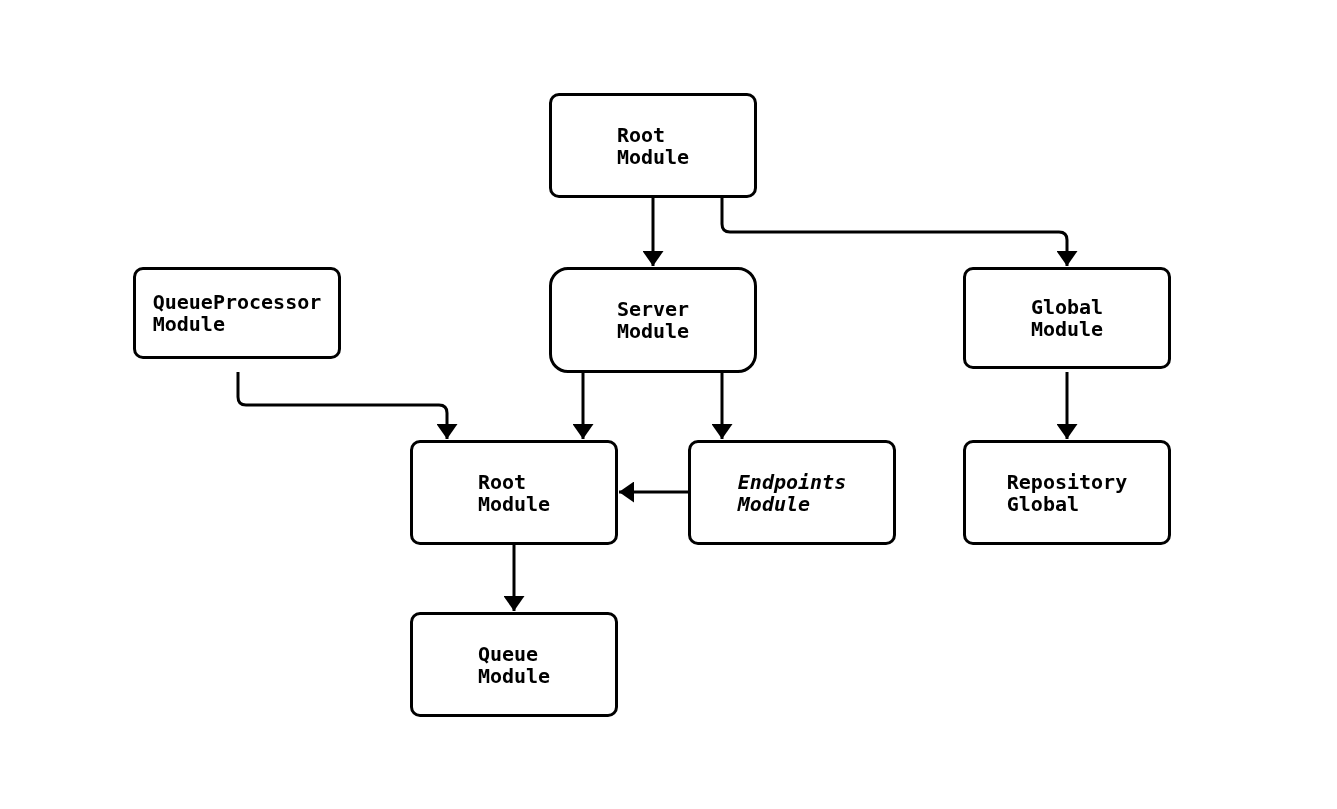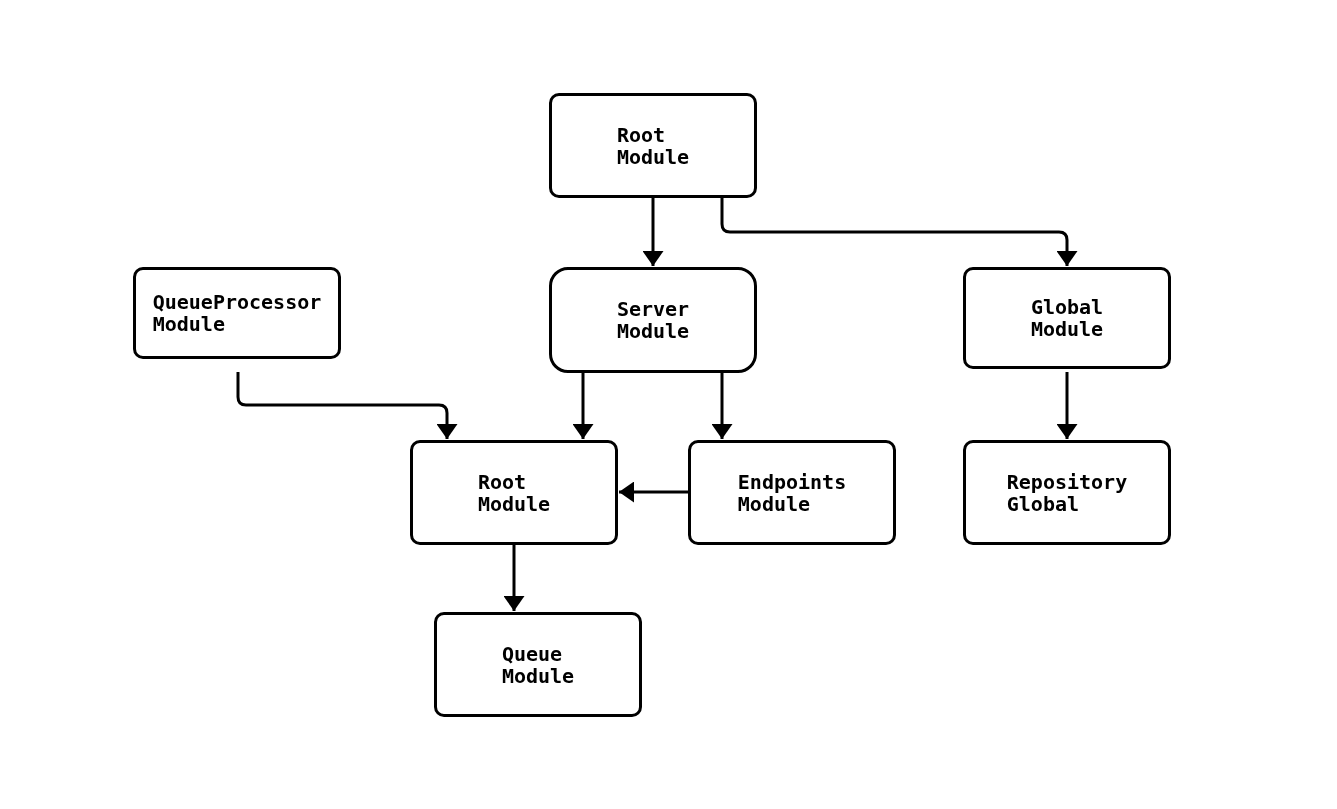--- a/index.html
+++ b/index.html
@@ -70,29 +70,29 @@
 Module</div>
       </div>
       <div class="node" style="left: 963px; top: 267px; width: 208px; height: 102px;">
         <div class="node-label">Global
 Module</div>
       </div>
       <div class="node" style="left: 410px; top: 440px; width: 208px; height: 105px;">
         <div class="node-label">Root
 Module</div>
       </div>
-      <div class="node" style="left: 688px; top: 440px; width: 208px; height: 105px;">
+      <div class="node" style="left: 688px; top: 440px; width: 208px; height: 105px; font-style: italic;">
         <div class="node-label">Endpoints
 Module</div>
       </div>
       <div class="node" style="left: 963px; top: 440px; width: 208px; height: 105px;">
         <div class="node-label">Repository
 Global</div>
       </div>
-      <div class="node" style="left: 410px; top: 612px; width: 208px; height: 105px; margin-left: 24px;">
+      <div class="node" style="left: 410px; top: 612px; width: 208px; height: 105px;">
         <div class="node-label">Queue
 Module</div>
       </div>
     </div>
   <svg class="edges-layer" id="edges-layer" width="1337" height="809" xmlns="http://www.w3.org/2000/svg">
     <defs>
       <marker id="arrowhead" viewBox="0 0 10 14" refX="10" refY="7" markerWidth="5" markerHeight="7" orient="auto">
         <path d="M0,0 L10,7 L0,14 Z"></path>
       </marker>
     </defs>

